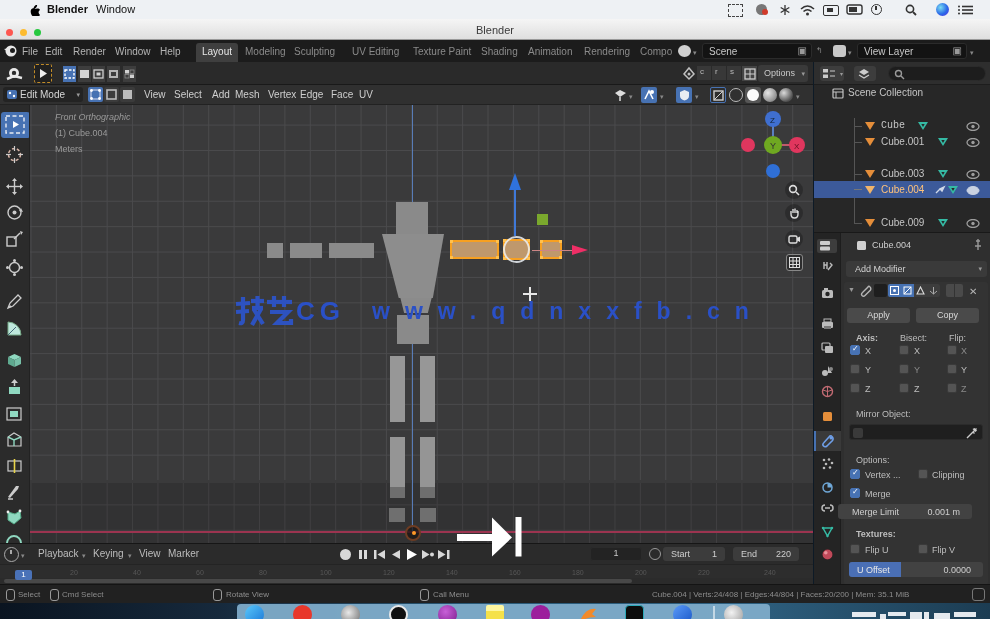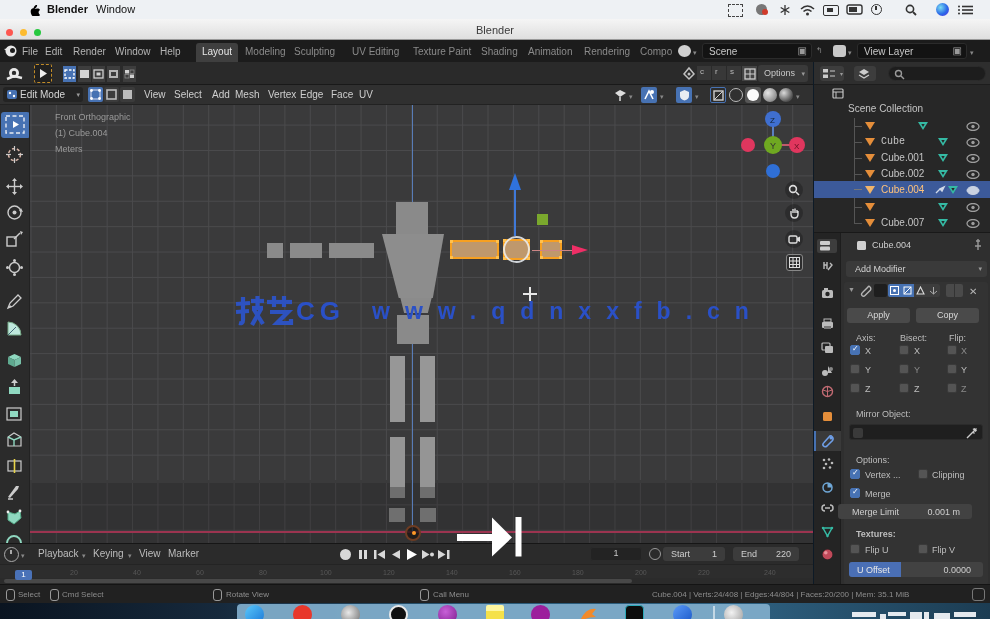--- a/index.html
+++ b/index.html
@@ -28,21 +28,21 @@
  background-size:25.4px 25.4px;background-position:5.1px -4px;}
 #toolstrip{left:0;top:105px;width:30px;height:438px;background:#2b2b2b;border-right:1px solid #222;box-sizing:border-box;overflow:hidden;}
 .ticon{left:3px;width:23px;height:21px;border-radius:3px;}
 .ticon svg{position:absolute;left:3px;top:2px;}
 #timeline{left:0;top:543px;width:813px;height:41px;background:#2b2b2b;border-top:1px solid #161616;box-sizing:border-box;color:#bdbdbd;}
 #ruler{left:0;top:20px;width:813px;height:13px;background:#2d2d2d;border-top:1px solid #242424;color:#575757;font-size:7px;}
 #tscroll{left:4px;top:35px;width:628px;height:4px;background:#484848;border-radius:2px;}
 #outliner{left:814px;top:62px;width:176px;height:170px;background:#272727;font-size:10px;color:#c5c5c5;}
 #outlhead{left:0;top:0;width:176px;height:23px;background:#2e2e2e;border-bottom:1px solid #1d1d1d;box-sizing:border-box;}
 .orow{left:0;width:176px;height:16px;}
-.otxt{top:18px;}
+.otxt{top:2px;}
 .otri{width:0;height:0;border-left:5px solid transparent;border-right:5px solid transparent;border-top:8px solid #e58e3a;}
 .gtri{width:10px;height:8px;background:#35baa4;clip-path:polygon(0 0,100% 0,50% 100%);}
 .gtri:after{content:"";position:absolute;left:3px;top:1.5px;width:4px;height:3.5px;background:#272727;clip-path:polygon(0 0,100% 0,50% 100%);}
 .eye{top:4px;}
 #props{left:814px;top:232px;width:176px;height:352px;background:#2f2f2f;font-size:9px;color:#bebebe;border-top:1px solid #191919;box-sizing:border-box;}
 #ptabs{left:0;top:0;width:27px;height:352px;background:#242424;border-right:1px solid #1d1d1d;box-sizing:border-box;}
 .ptab{left:4px;width:19px;height:16px;text-align:center;font-size:10px;line-height:16px;}
 .pbtn{background:#4a4a4a;border-radius:3px;color:#d9d9d9;text-align:center;font-size:9px;}
 .cb{width:10px;height:10px;border-radius:2px;background:#545454;border:1px solid #3a3a3a;box-sizing:border-box;}
 .cbon{background:#4772b3;border:1px solid #4772b3;}
@@ -323,21 +323,21 @@
     <div class="abs" style="left:503px;top:131px;width:27px;height:27px;border:2px solid rgba(235,240,245,.85);border-radius:50%;box-sizing:border-box;"></div>
     <div class="abs" style="left:514px;top:85px;width:2px;height:46px;background:#3f79d8;"></div>
     <div class="abs" style="left:509px;top:68px;width:0;height:0;border-left:6px solid transparent;border-right:6px solid transparent;border-bottom:17px solid #2f72dd;"></div>
     <div class="abs" style="left:532px;top:144.5px;width:40px;height:1.5px;background:#cc8585;"></div>
     <div class="abs" style="left:572px;top:140px;width:0;height:0;border-top:5px solid transparent;border-bottom:5px solid transparent;border-left:16px solid #ef2e66;"></div>
     <div class="abs" style="left:537px;top:109px;width:11px;height:11px;background:#7aa82d;"></div>
     <div class="abs" style="left:405px;top:420px;width:16px;height:16px;border:2px solid #6e3c22;border-radius:50%;box-sizing:border-box;background:rgba(25,22,20,.75);"></div>
     <div class="abs" style="left:411.5px;top:425.5px;width:4px;height:4px;background:#ff9a28;border-radius:50%;"></div>
     <div class="abs" style="left:523px;top:188px;width:14px;height:2px;background:#e8e8e8;"></div>
     <div class="abs" style="left:529px;top:182px;width:2px;height:14px;background:#e8e8e8;"></div>
-    <div class="abs" style="left:55px;top:7px;color:#9a9a9a;font-size:9px;">Front Orthographic</div>
+    <div class="abs" style="left:55px;top:7px;color:#9a9a9a;font-size:9px;font-style:italic;">Front Orthographic</div>
     <div class="abs" style="left:55px;top:23px;color:#9a9a9a;font-size:9px;">(1) Cube.004</div>
     <div class="abs" style="left:55px;top:39px;color:#9a9a9a;font-size:9px;">Meters</div>
     <svg class="abs" style="left:234px;top:188px;" width="60" height="36" viewBox="0 0 60 36">
       <g stroke="#2d52c0" stroke-width="4.2" fill="none">
         <path d="M9 4 L9 27 Q9 31 5 30"></path>
         <path d="M2 11 L16 10"></path>
         <path d="M2 19 L15 18"></path>
         <path d="M17 8 L30 8"></path>
         <path d="M23.5 3 L23.5 15"></path>
         <path d="M18 15 L29 15"></path>
@@ -607,60 +607,40 @@
     <div class="orow abs" style="top:72px;">
       <div class="abs" style="left:40px;top:8px;width:8px;height:1px;background:#555;"></div>
       <div class="otri abs" style="left:51px;top:4px;"></div>
       <span class="abs otxt" style="left:67px;">Cube.001</span>
       <div class="gtri abs" style="left:124px;top:4px;"></div>
       <svg class="eye abs" style="left:152px;" width="14" height="9">
           <ellipse cx="7" cy="4.5" rx="6" ry="4" fill="none" stroke="#9d9d9d" stroke-width="1.3"></ellipse>
           <circle cx="7" cy="4.5" r="1.7" fill="#9d9d9d"></circle>
         </svg>
     </div>
-    <div class="orow abs" style="top:88px;">
-      <div class="abs" style="left:40px;top:8px;width:8px;height:1px;background:#555;"></div>
-      <div class="otri abs" style="left:51px;top:4px;"></div>
-      <span class="abs otxt" style="left:67px;">Cube.002</span>
-      <div class="gtri abs" style="left:124px;top:4px;"></div>
-      <svg class="eye abs" style="left:152px;" width="14" height="9">
-          <ellipse cx="7" cy="4.5" rx="6" ry="4" fill="none" stroke="#9d9d9d" stroke-width="1.3"></ellipse>
-          <circle cx="7" cy="4.5" r="1.7" fill="#9d9d9d"></circle>
-        </svg>
-    </div>
     <div class="orow abs" style="top:104px;">
       <div class="abs" style="left:40px;top:8px;width:8px;height:1px;background:#555;"></div>
       <div class="otri abs" style="left:51px;top:4px;"></div>
       <span class="abs otxt" style="left:67px;">Cube.003</span>
       <div class="gtri abs" style="left:124px;top:4px;"></div>
       <svg class="eye abs" style="left:152px;" width="14" height="9">
           <ellipse cx="7" cy="4.5" rx="6" ry="4" fill="none" stroke="#9d9d9d" stroke-width="1.3"></ellipse>
           <circle cx="7" cy="4.5" r="1.7" fill="#9d9d9d"></circle>
         </svg>
     </div>
     <div class="orow abs" style="top:119px;height:17px;background:#3c5a9a;">
       <div class="abs" style="left:40px;top:8px;width:8px;height:1px;background:#777;"></div>
       <div class="otri abs" style="left:51px;top:5px;border-top-color:#f0b46a;"></div>
       <span class="abs otxt" style="left:67px;top:3px;color:#ffc27a;">Cube.004</span>
       <svg class="abs" style="left:120px;top:4px;" width="12" height="10">
           <path d="M2 8 L6 4 M6 4 L10 2 8 6z" stroke="#cfd8e8" stroke-width="1.4" fill="#cfd8e8"></path>
         </svg>
       <div class="gtri abs" style="left:134px;top:5px;"></div>
       <svg class="eye abs" style="left:152px;top:5px;" width="14" height="9">
           <ellipse cx="7" cy="4.5" rx="6" ry="4" fill="#c9d2e2" stroke="#c9d2e2" stroke-width="1"></ellipse>
-        </svg>
-    </div>
-    <div class="orow abs" style="top:137px;">
-      <div class="abs" style="left:40px;top:8px;width:8px;height:1px;background:#555;"></div>
-      <div class="otri abs" style="left:51px;top:4px;"></div>
-      <span class="abs otxt" style="left:67px;">Cube.007</span>
-      <div class="gtri abs" style="left:124px;top:4px;"></div>
-      <svg class="eye abs" style="left:152px;" width="14" height="9">
-          <ellipse cx="7" cy="4.5" rx="6" ry="4" fill="none" stroke="#9d9d9d" stroke-width="1.3"></ellipse>
-          <circle cx="7" cy="4.5" r="1.7" fill="#9d9d9d"></circle>
         </svg>
     </div>
     <div class="orow abs" style="top:153px;">
       <div class="abs" style="left:40px;top:8px;width:8px;height:1px;background:#555;"></div>
       <div class="otri abs" style="left:51px;top:4px;"></div>
       <span class="abs otxt" style="left:67px;">Cube.009</span>
       <div class="gtri abs" style="left:124px;top:4px;"></div>
       <svg class="eye abs" style="left:152px;" width="14" height="9">
           <ellipse cx="7" cy="4.5" rx="6" ry="4" fill="none" stroke="#9d9d9d" stroke-width="1.3"></ellipse>
           <circle cx="7" cy="4.5" r="1.7" fill="#9d9d9d"></circle>
@@ -776,21 +756,21 @@
     <div class="abs" style="left:113px;top:51px;width:13px;height:13px;background:#3d3d3d;border-radius:0 2px 2px 0;">
         <svg style="position:absolute;left:2px;top:2px;" width="9" height="9">
           <path d="M1 5 L4.5 8 8 5 M4.5 1 L4.5 8" stroke="#aaa" stroke-width="1" fill="none"></path>
         </svg>
       </div>
     <div class="abs" style="left:132px;top:51px;width:8px;height:13px;background:#4a4a4a;border-radius:2px 0 0 2px;border-right:1px solid #333;"></div>
     <div class="abs" style="left:141px;top:51px;width:8px;height:13px;background:#4a4a4a;border-radius:0 2px 2px 0;"></div>
     <div class="abs" style="left:155px;top:53px;color:#b5b5b5;font-size:10px;">✕</div>
     <div class="pbtn abs" style="left:33px;top:75px;width:63px;height:15px;line-height:15px;">Apply</div>
     <div class="pbtn abs" style="left:102px;top:75px;width:63px;height:15px;line-height:15px;">Copy</div>
-    <div class="abs" style="left:42px;top:100px;">Axis:</div>
+    <div class="abs" style="left:42px;top:100px;font-weight:bold;">Axis:</div>
     <div class="abs" style="left:86px;top:100px;">Bisect:</div>
     <div class="abs" style="left:135px;top:100px;">Flip:</div>
     <div class="cb cbon abs" style="left:36px;top:112px;"></div>
       <div class="abs" style="left:51px;top:113px;">X</div>
     <div class="cb abs" style="left:85px;top:112px;"></div>
       <div class="abs" style="left:100px;top:113px;">X</div>
     <div class="cb abs" style="left:133px;top:112px;"></div>
       <div class="abs" style="left:147px;top:113px;color:#8a8a8a;">X</div>
     <div class="cb abs" style="left:36px;top:131px;"></div>
       <div class="abs" style="left:51px;top:132px;">Y</div>

